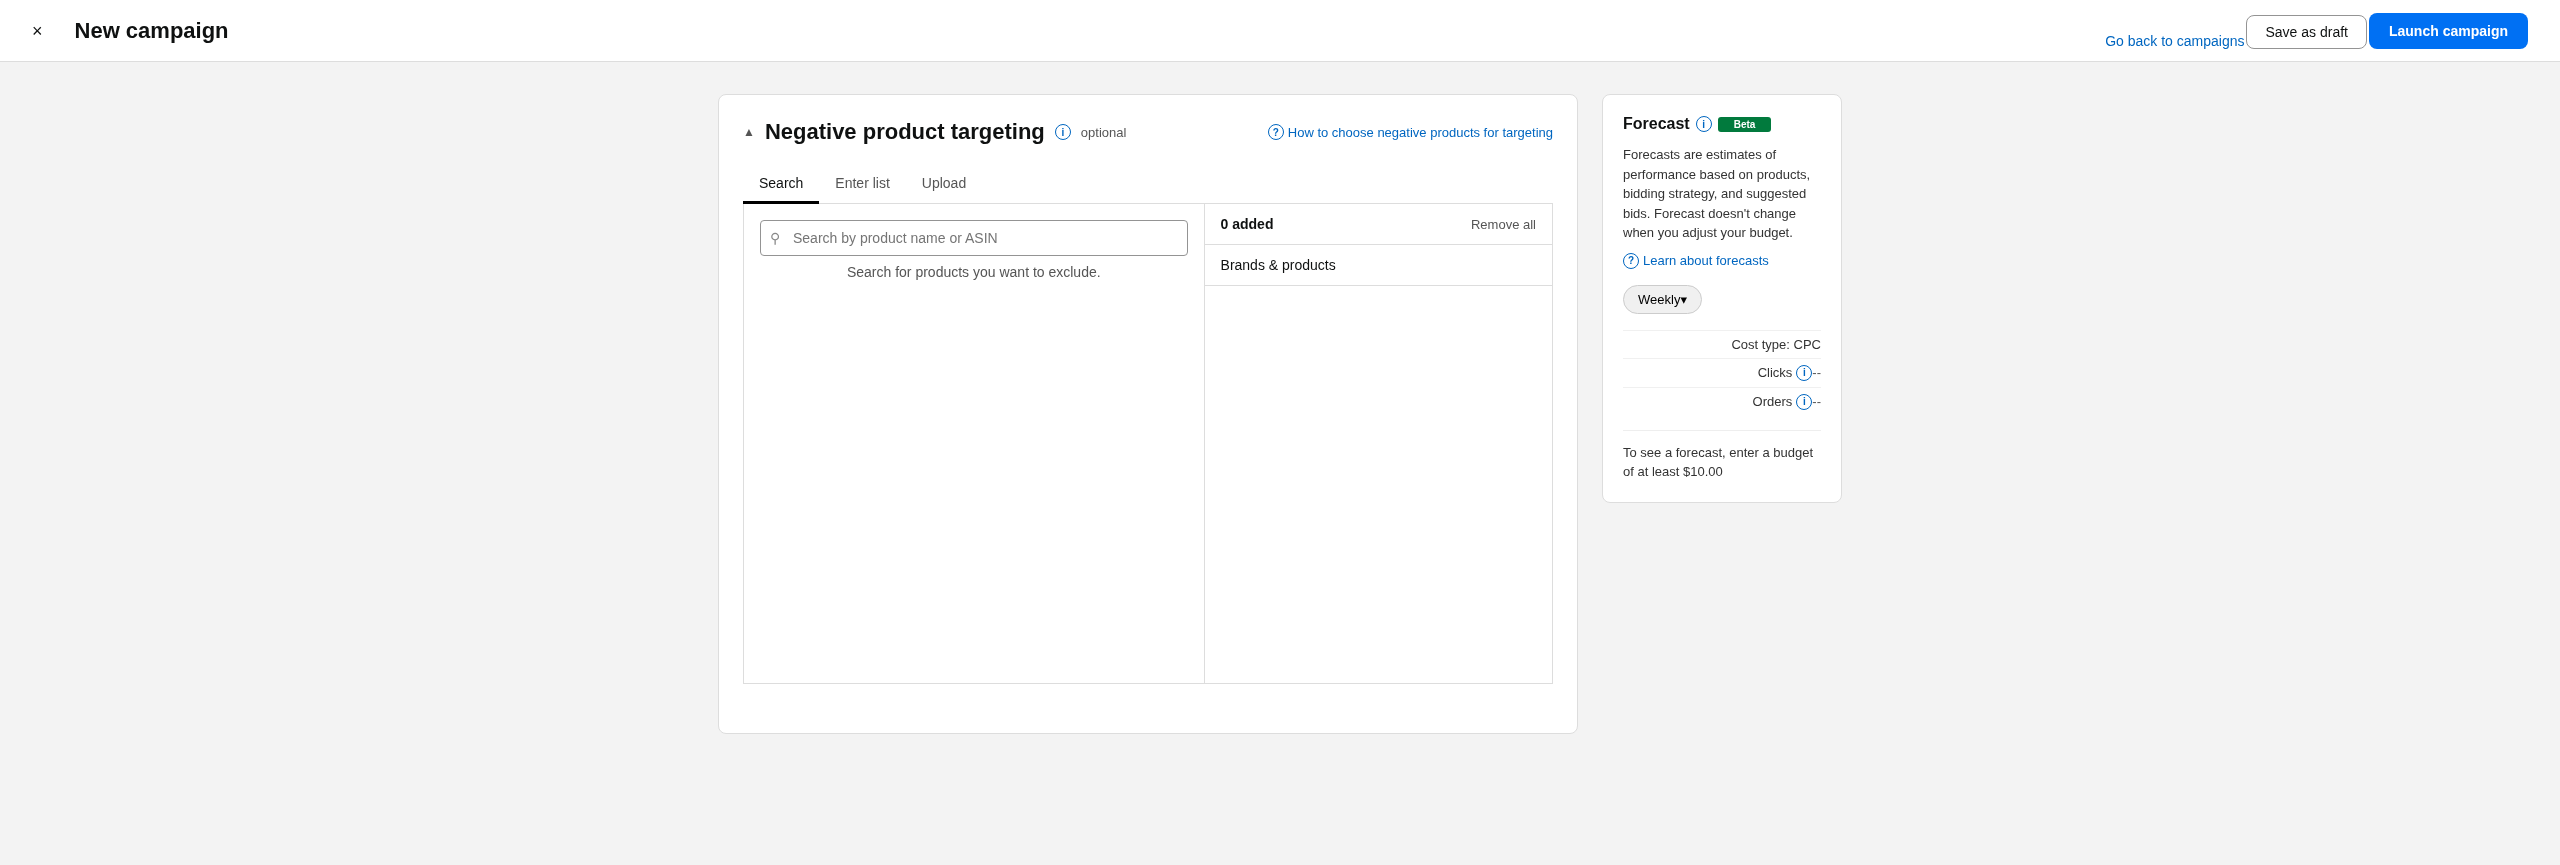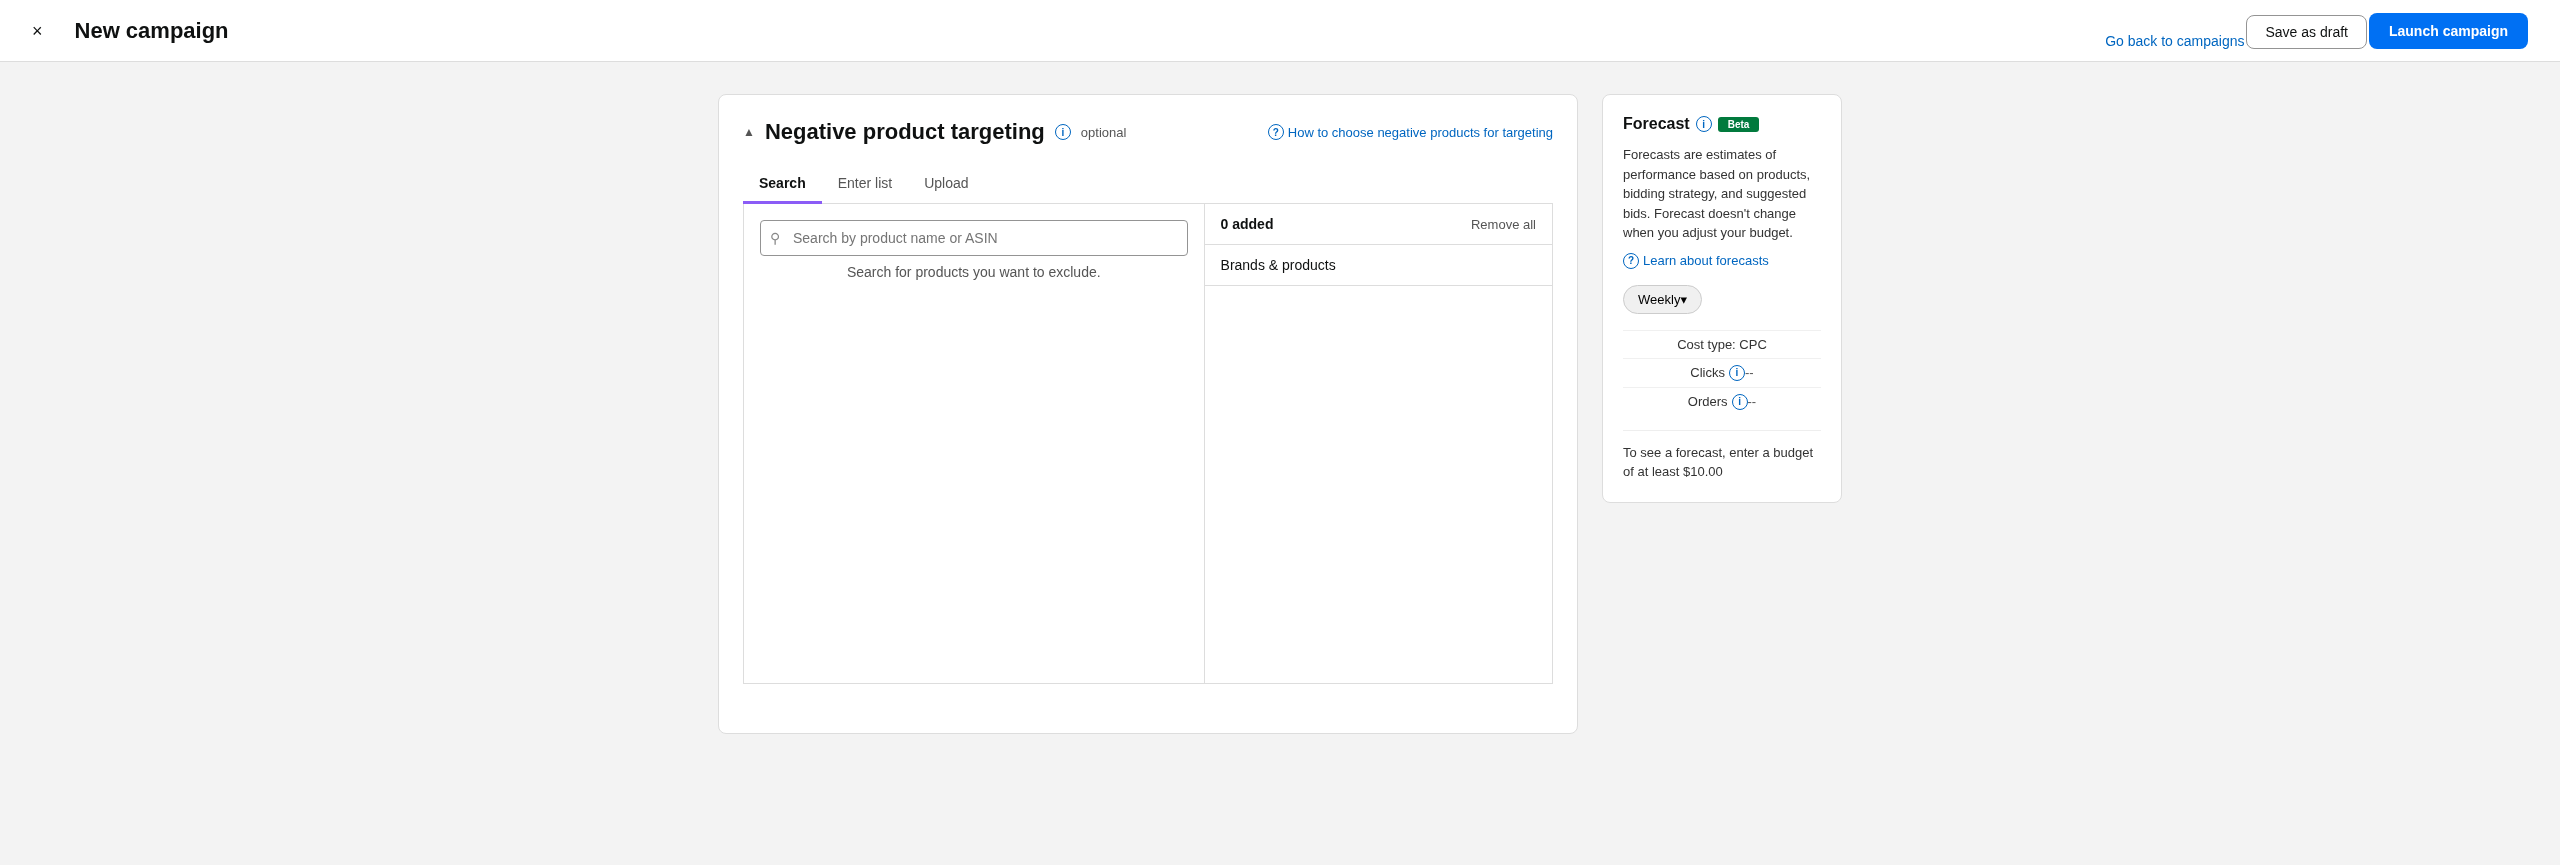--- a/index.html
+++ b/index.html
@@ -156,22 +156,22 @@
     .tab {
       padding: 10px 16px;
       cursor: pointer;
       font-size: 14px;
       color: #555;
       border-bottom: 2px solid transparent;
       margin-bottom: -1px;
     }
     .tab.active {
       color: #0f1111;
-      border-bottom: 3px solid #8b5cf6;
-      font-weight: 700;
+      border-bottom: 3px solid #000000;
+      font-weight: 400;
     }
 
     
     .split-panel {
       display: flex;
       border: 1px solid #ddd;
       border-top: none;
       min-height: 480px;
     }
     .left-panel {
@@ -260,21 +260,21 @@
     }
     .forecast-title {
       font-size: 16px;
       font-weight: 700;
     }
     .beta-badge {
       background: #017a3d;
       color: #fff;
       font-size: 10px;
       font-weight: 700;
-      padding: 2px 10px;
+      padding: 2px 16px;
       border-radius: 3px;
     }
     .forecast-desc {
       font-size: 13px;
       color: #333;
       line-height: 1.5;
       margin-bottom: 10px;
     }
     .learn-link {
       display: flex;
@@ -294,21 +294,21 @@
       border: 1px solid #ccc;
       border-radius: 16px;
       padding: 6px 14px;
       font-size: 13px;
       cursor: pointer;
       margin-bottom: 16px;
     }
 
     .forecast-row {
       display: flex;
-      justify-content: center;
+      justify-content: flex-end;
       align-items: center;
       padding: 6px 0;
       border-top: 1px solid #f0f0f0;
       font-size: 13px;
     }
     .forecast-label {
       color: #333;
       display: flex;
       align-items: center;
       gap: 4px;

